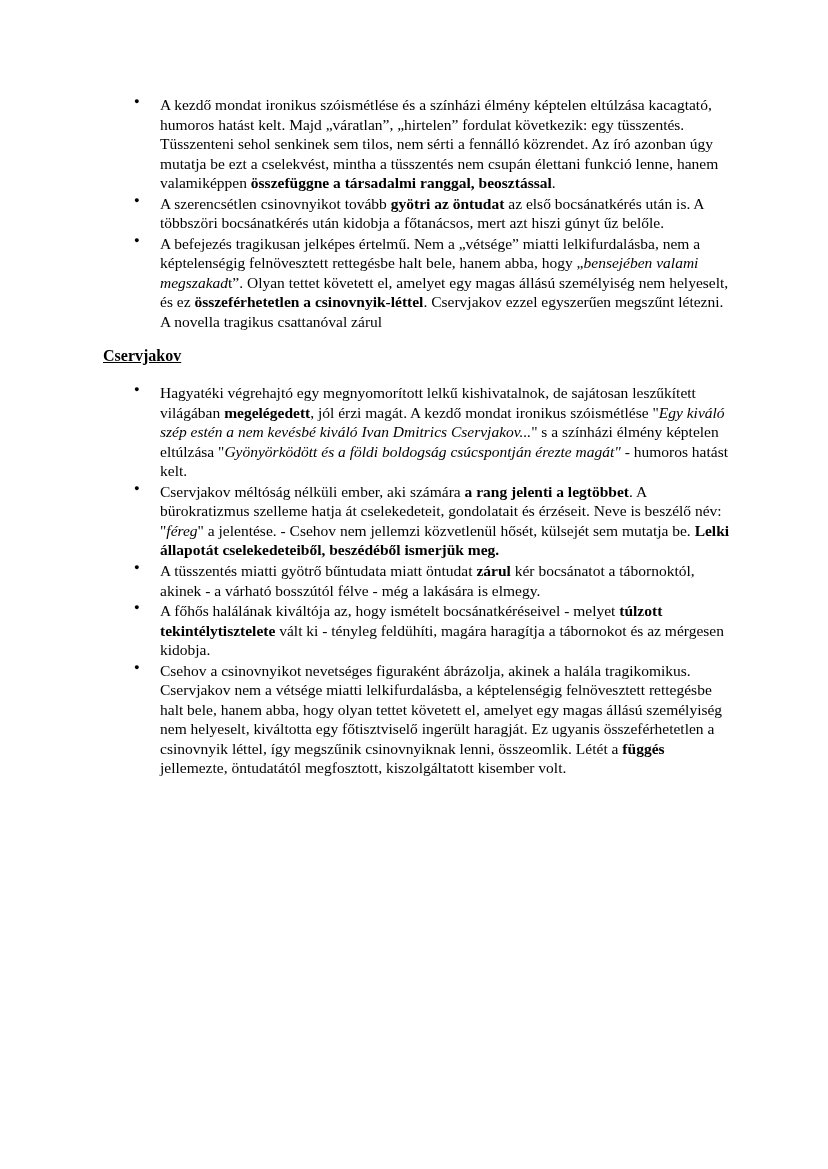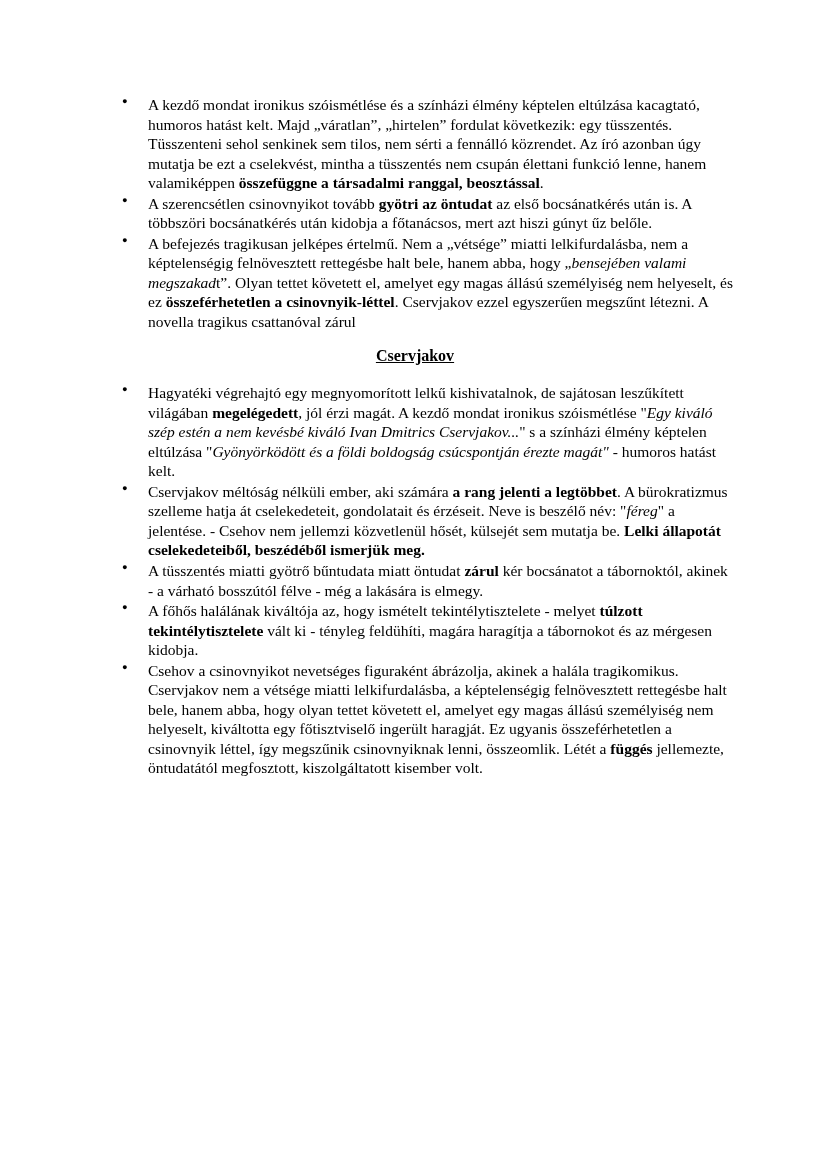--- a/index.html
+++ b/index.html
@@ -20,51 +20,50 @@
     color: #000000;
     overflow: hidden;
   }
   ul.bullet-list {
     list-style: none;
     margin: 0;
     padding: 0 0 0 52px;
   }
   ul.bullet-list li {
     position: relative;
-    margin: 0 0 1px 0;
+    margin: 0 0 1px 12px;
   }
   ul.bullet-list li::before {
     content: "●";
     position: absolute;
     left: -26px;
     top: 0.12em;
     font-size: 0.60em;
   }
   .b { font-weight: bold; }
   .i { font-style: italic; }
   h2.heading {
     font-size: 16px;
     font-weight: bold;
     text-decoration: underline;
-    margin: 15px 0 17px 0;
-    text-align: center;
+    margin: 15px 0 17px 7px;
   }
 </style>
 </head>
 <body>
 
 <div class="page">
   <ul class="bullet-list">
       <li><span>A kezdő mondat ironikus szóismétlése és a színházi élmény képtelen eltúlzása kacagtató, humoros hatást kelt. Majd „váratlan”, „hirtelen” fordulat következik: egy tüsszentés. Tüsszenteni sehol senkinek sem tilos, nem sérti a fennálló közrendet. Az író azonban úgy mutatja be ezt a cselekvést, mintha a tüsszentés nem csupán élettani funkció lenne, hanem valamiképpen </span><span class="b">összefüggne a társadalmi ranggal, beosztással</span><span>.</span></li>
       <li><span> A szerencsétlen csinovnyikot tovább </span><span class="b">gyötri az öntudat</span><span> az első bocsánatkérés után is. A többszöri bocsánatkérés után kidobja a főtanácsos, mert azt hiszi gúnyt űz belőle.</span></li>
       <li><span>A befejezés tragikusan jelképes értelmű. Nem a „vétsége” miatti lelkifurdalásba, nem a képtelenségig felnövesztett rettegésbe halt bele, hanem abba, hogy „</span><span class="i">bensejében valami megszakad</span><span>t”. Olyan tettet követett el, amelyet egy magas állású személyiség nem helyeselt, és ez </span><span class="b">összeférhetetlen a csinovnyik-léttel</span><span>. Cservjakov ezzel egyszerűen megszűnt létezni. A novella tragikus csattanóval zárul</span></li>
     </ul>
 
   <h2 class="heading">Cservjakov</h2>
 
   <ul class="bullet-list">
       <li><span> Hagyatéki végrehajtó egy megnyomorított lelkű kishivatalnok, de sajátosan leszűkített világában </span><span class="b">megelégedett</span><span>, jól érzi magát. A kezdő mondat ironikus szóismétlése "</span><span class="i">Egy kiváló szép estén a nem kevésbé kiváló Ivan Dmitrics Cservjakov...</span><span>" s a színházi élmény képtelen eltúlzása "</span><span class="i">Gyönyörködött és a földi boldogság csúcspontján érezte magát"</span><span> - humoros hatást kelt.</span></li>
       <li><span> Cservjakov méltóság nélküli ember, aki számára </span><span class="b">a rang jelenti a legtöbbet</span><span>. A bürokratizmus szelleme hatja át cselekedeteit, gondolatait és érzéseit. Neve is beszélő név: "</span><span class="i">féreg</span><span>" a jelentése. - Csehov nem jellemzi közvetlenül hősét, külsejét sem mutatja be. </span><span class="b">Lelki állapotát cselekedeteiből, beszédéből ismerjük meg.</span></li>
       <li><span>A tüsszentés miatti gyötrő bűntudata miatt öntudat </span><span class="b">zárul</span><span> kér bocsánatot a tábornoktól, akinek - a várható bosszútól félve - még a lakására is elmegy.</span></li>
-      <li><span>A főhős halálának kiváltója az, hogy ismételt tekintélytisztelete - melyet </span><span class="b">túlzott tekintélytisztelete</span><span> vált ki - tényleg feldühíti, magára haragítja a tábornokot és az mérgesen kidobja.</span></li>
+      <li><span>A főhős halálának kiváltója az, hogy ismételt bocsánatkéréseivel - melyet </span><span class="b">túlzott tekintélytisztelete</span><span> vált ki - tényleg feldühíti, magára haragítja a tábornokot és az mérgesen kidobja.</span></li>
       <li><span>Csehov a csinovnyikot nevetséges figuraként ábrázolja, akinek a halála tragikomikus. Cservjakov nem a vétsége miatti lelkifurdalásba, a képtelenségig felnövesztett rettegésbe halt bele, hanem abba, hogy olyan tettet követett el, amelyet egy magas állású személyiség nem helyeselt, kiváltotta egy főtisztviselő ingerült haragját. Ez ugyanis összeférhetetlen a csinovnyik léttel, így megszűnik csinovnyiknak lenni, összeomlik. Létét a </span><span class="b">függés</span><span> jellemezte, öntudatától megfosztott, kiszolgáltatott kisember volt.</span></li>
     </ul>
 </div>
 
 </body></html>

